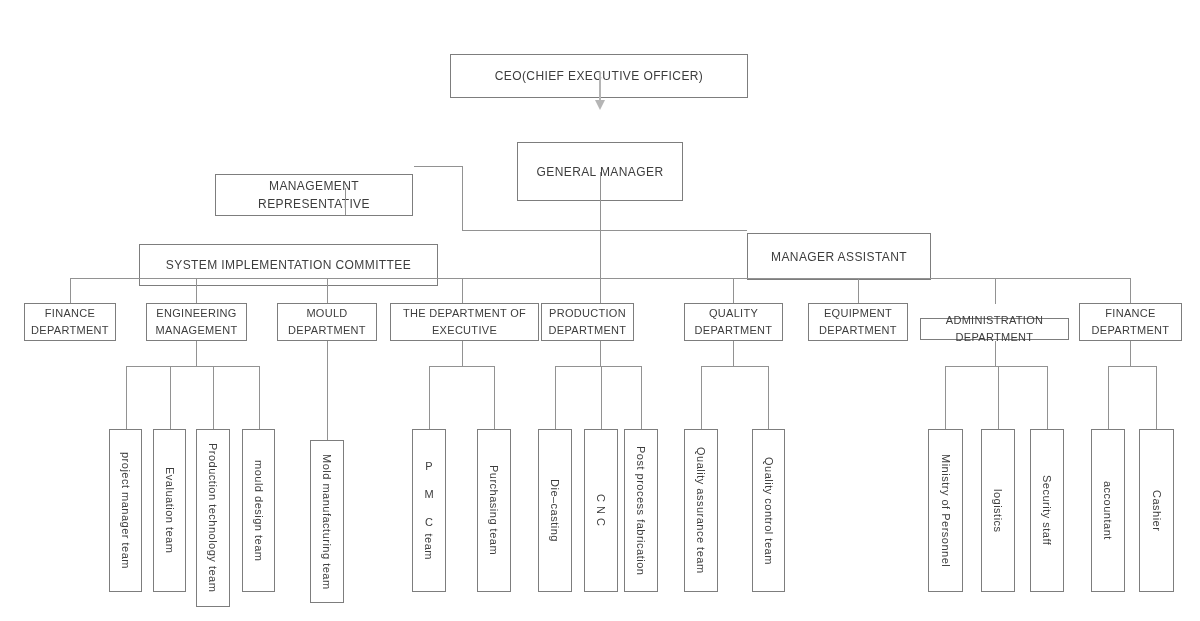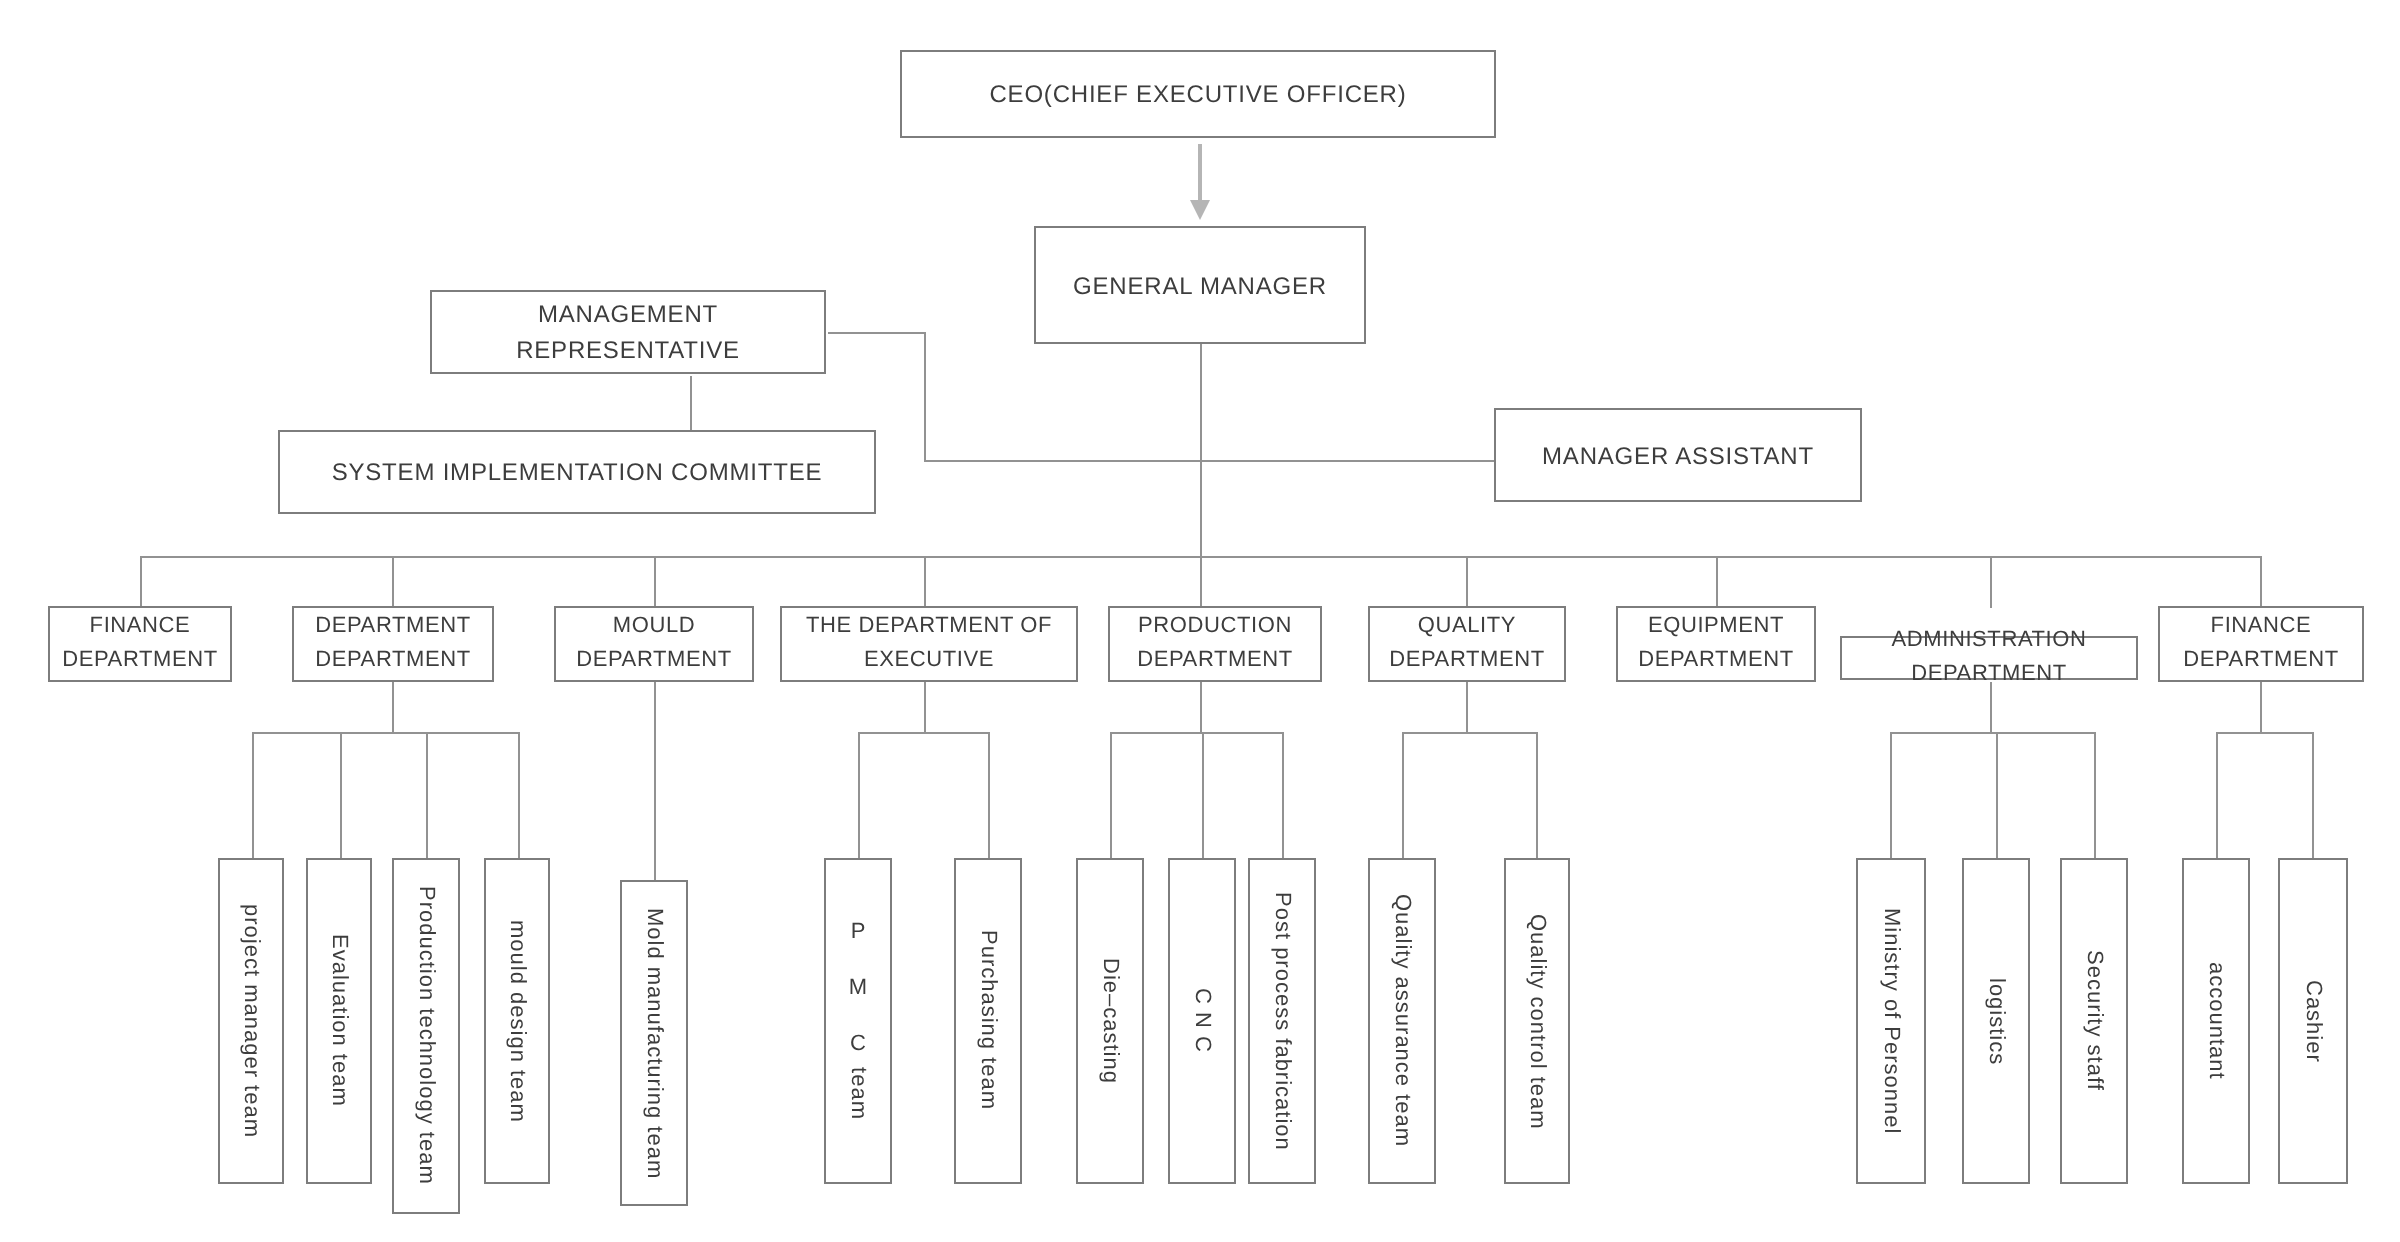--- a/index.html
+++ b/index.html
@@ -12,21 +12,21 @@
   }
   .node{
     position:absolute;
     border:1px solid var(--border,#7d7d7d);
     background:#fff;
     display:flex;align-items:center;justify-content:center;
     text-align:center;
     color:var(--text,#3d3d3d);
     box-sizing:border-box;
   }
-  .big{font-size:12px;letter-spacing:.4px;line-height:1.5;}
+  .big{font-size:12px;letter-spacing:.4px;line-height:1.5;margin-top:29px;}
   .dept{font-size:11px;letter-spacing:.3px;line-height:1.55;padding:0 3px;}
   .vnode{font-size:11px;}
   .vnode .vt{
     writing-mode:vertical-rl;
     text-orientation:mixed;
     white-space:nowrap;
     letter-spacing:.5px;
   }
   .vt .up{text-orientation:upright;letter-spacing:2px;}
   .vl{position:absolute;width:1px;background:var(--line,#929292);}
@@ -81,29 +81,29 @@
   <div class="vl" style="left:600px;top:278px;height:26px"></div>
   <div class="vl" style="left:733px;top:278px;height:26px"></div>
   <div class="vl" style="left:858px;top:278px;height:26px"></div>
   <div class="vl" style="left:995px;top:278px;height:26px"></div>
   <div class="vl" style="left:1130px;top:278px;height:26px"></div>
 
   <div class="node dept" style="left:24px;top:303px;width:92px;height:38px">
     <span>FINANCE DEPARTMENT</span>
   </div>
   <div class="node dept" style="left:146px;top:303px;width:101px;height:38px">
-    <span>DEPARTMENT DEPARTMENT</span>
+    <span>ENGINEERING MANAGEMENT</span>
   </div>
   <div class="node dept" style="left:277px;top:303px;width:100px;height:38px">
     <span>MOULD DEPARTMENT</span>
   </div>
   <div class="node dept" style="left:390px;top:303px;width:149px;height:38px">
     <span>THE DEPARTMENT OF EXECUTIVE</span>
   </div>
-  <div class="node dept" style="left:554px;top:303px;width:107px;height:38px">
+  <div class="node dept" style="left:541px;top:303px;width:93px;height:38px">
     <span>PRODUCTION DEPARTMENT</span>
   </div>
   <div class="node dept" style="left:684px;top:303px;width:99px;height:38px">
     <span>QUALITY DEPARTMENT</span>
   </div>
   <div class="node dept" style="left:808px;top:303px;width:100px;height:38px">
     <span>EQUIPMENT DEPARTMENT</span>
   </div>
   <div class="node dept" style="left:920px;top:318px;width:149px;height:22px">
     <span>ADMINISTRATION DEPARTMENT</span>

